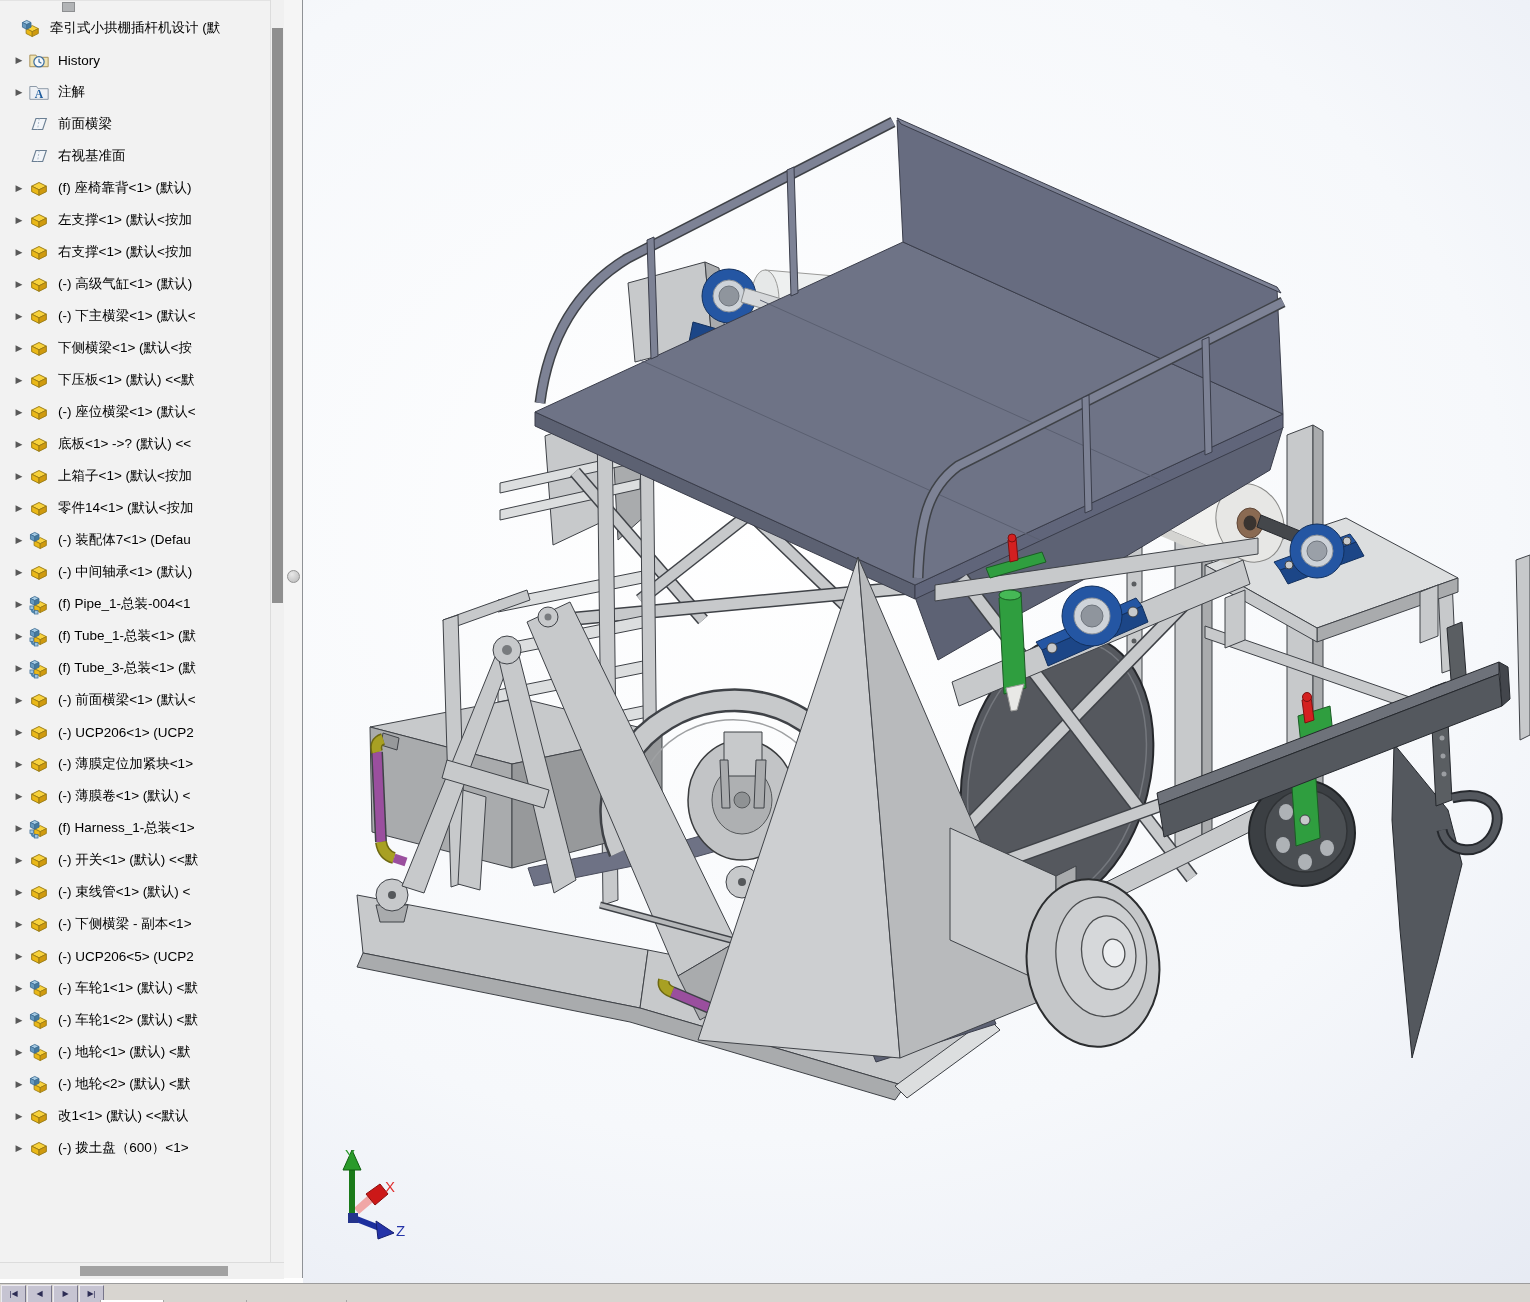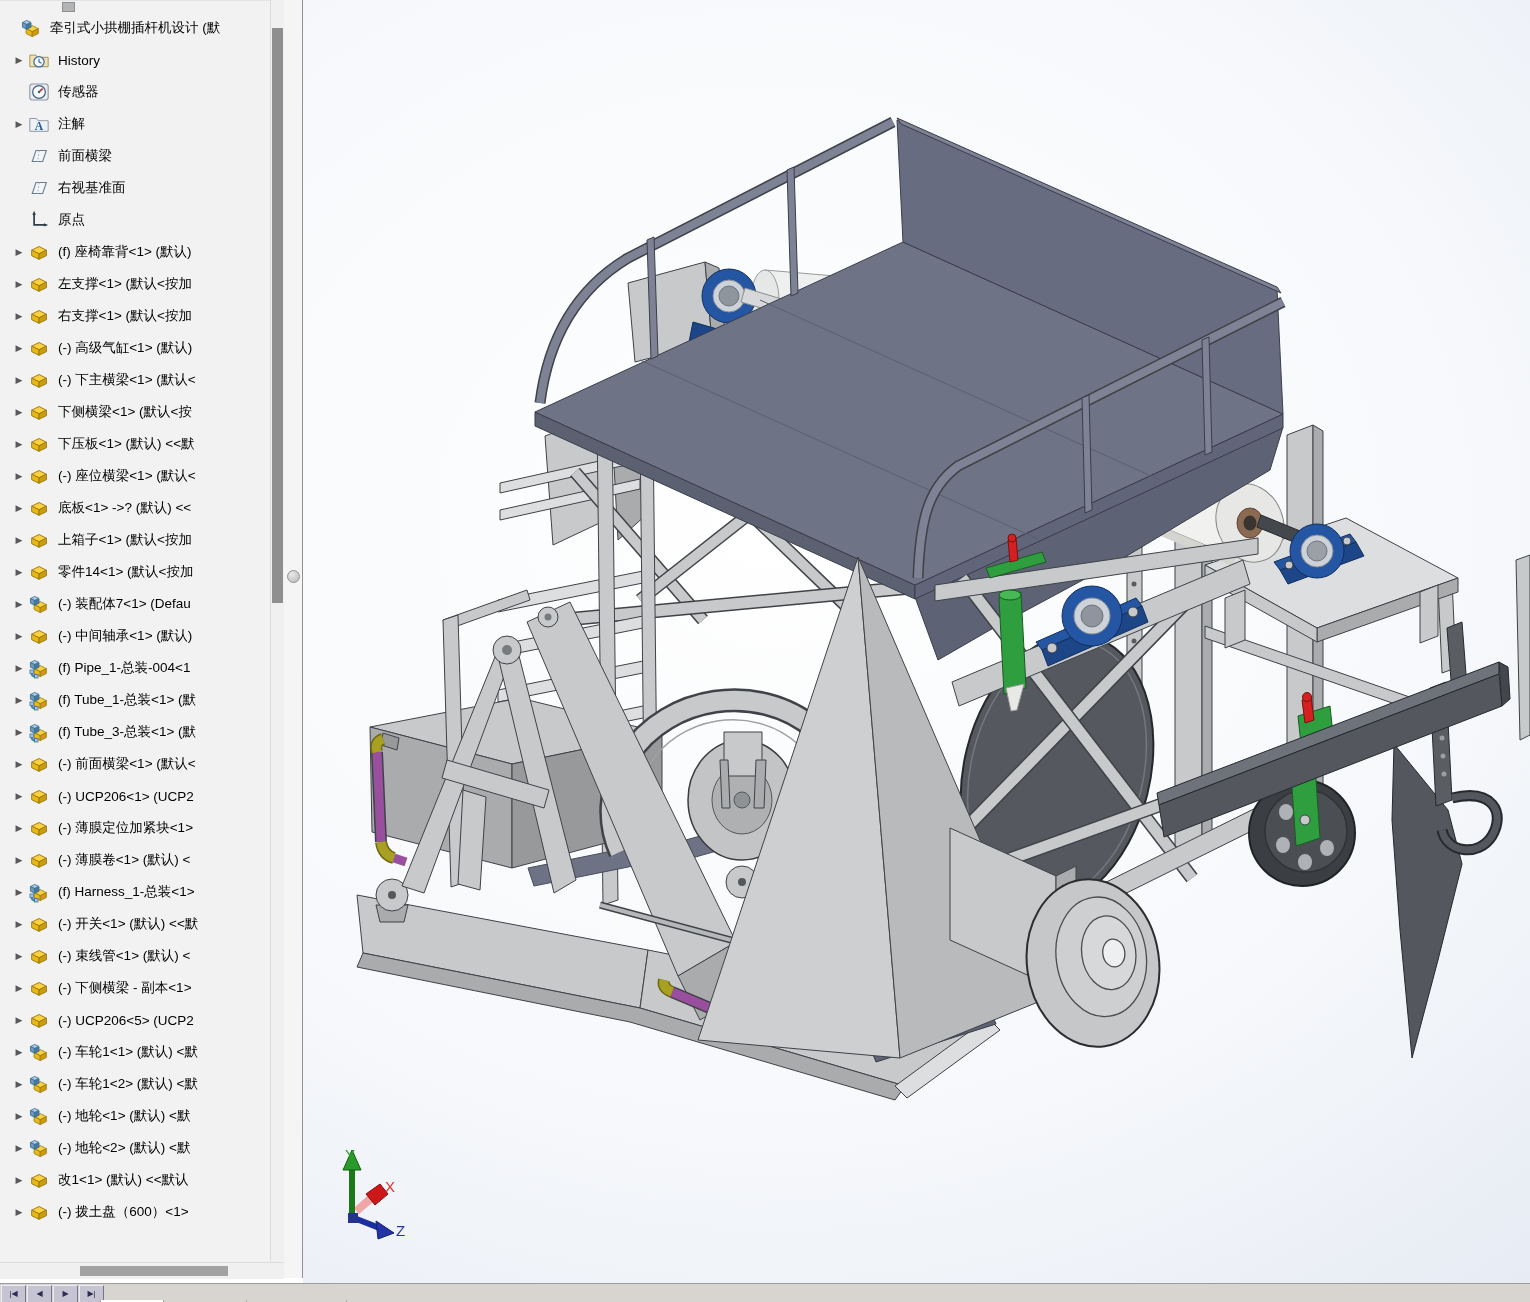--- a/index.html
+++ b/index.html
@@ -91,32 +91,20 @@
         <span class="ticon">
           <svg viewBox="0 0 18 18">
             <path d="M1.5 5 h5 l1.2 1.8 H16.5 V14.5 H1.5 Z" fill="#efe3b2" stroke="#a8915a" stroke-width="0.8"></path>
             <circle cx="9" cy="10.5" r="4.2" fill="#f7f9fb" stroke="#3c6ea0" stroke-width="1"></circle>
             <path d="M9 8 v2.5 l2 1.2" fill="none" stroke="#3c6ea0" stroke-width="1"></path>
           </svg>
         </span>
         <span class="lbl">History</span>
       </div>
       <div class="row lvl1">
-        <span class="arw" style="visibility: hidden;">▶</span>
-        <span class="ticon">
-          <svg viewBox="0 0 18 18">
-            <rect x="1.5" y="2.5" width="15" height="13" rx="2" fill="#e9edf2" stroke="#8b98a6" stroke-width="0.9"></rect>
-            <circle cx="9" cy="9" r="5.2" fill="#f7f9fb" stroke="#45617e" stroke-width="1"></circle>
-            <path d="M9 9 L12 6.2" stroke="#c62828" stroke-width="1.3"></path>
-            <circle cx="9" cy="9" r="1" fill="#45617e"></circle>
-          </svg>
-        </span>
-        <span class="lbl">传感器</span>
-      </div>
-      <div class="row lvl1">
         <span class="arw">▶</span>
         <span class="ticon">
           <svg viewBox="0 0 18 18">
             <path d="M1.5 4.5 h5.5 l1.2 1.8 H16.5 V15 H1.5 Z" fill="#eef1f5" stroke="#8b98a6" stroke-width="0.8"></path>
             <text x="9" y="13.6" font-size="9.5" font-weight="bold" text-anchor="middle" fill="#1d5c9e" font-family="Liberation Serif, serif">A</text>
           </svg>
         </span>
         <span class="lbl">注解</span>
       </div>
       <div class="row lvl1">
@@ -131,31 +119,20 @@
       </div>
       <div class="row lvl1">
         <span class="arw" style="visibility: hidden;">▶</span>
         <span class="ticon">
           <svg viewBox="0 0 18 18">
             <polygon points="3.5,13.5 6.5,4.5 15,4.5 12,13.5" fill="#f2f6fa" fill-opacity="0.85" stroke="#6b7f93" stroke-width="0.9"></polygon>
             <line x1="9.2" y1="4.5" x2="7.8" y2="13.5" stroke="#9fb0c0" stroke-width="0.7" stroke-dasharray="1.6 1.3"></line>
           </svg>
         </span>
         <span class="lbl">右视基准面</span>
-      </div>
-      <div class="row lvl1">
-        <span class="arw" style="visibility: hidden;">▶</span>
-        <span class="ticon">
-          <svg viewBox="0 0 18 18">
-            <path d="M5 3 V13 H15" fill="none" stroke="#2f3d4c" stroke-width="1.4"></path>
-            <polygon points="5,1.5 3.6,5 6.4,5" fill="#2f3d4c"></polygon>
-            <polygon points="16.5,13 13,11.6 13,14.4" fill="#2f3d4c"></polygon>
-          </svg>
-        </span>
-        <span class="lbl">原点</span>
       </div>
       <div class="row lvl1">
         <span class="arw">▶</span>
         <span class="ticon">
           <svg viewBox="0 0 18 18">
             <polygon points="3,7.5 9,4.5 15,7.5 9,10.5" fill="#f8d23c" stroke="#9c7c14" stroke-width="0.8"></polygon>
             <polygon points="3,7.5 9,10.5 9,15 3,12" fill="#eab817" stroke="#9c7c14" stroke-width="0.8"></polygon>
             <polygon points="9,10.5 15,7.5 15,12 9,15" fill="#cf9a0e" stroke="#9c7c14" stroke-width="0.8"></polygon>
           </svg>
         </span>

